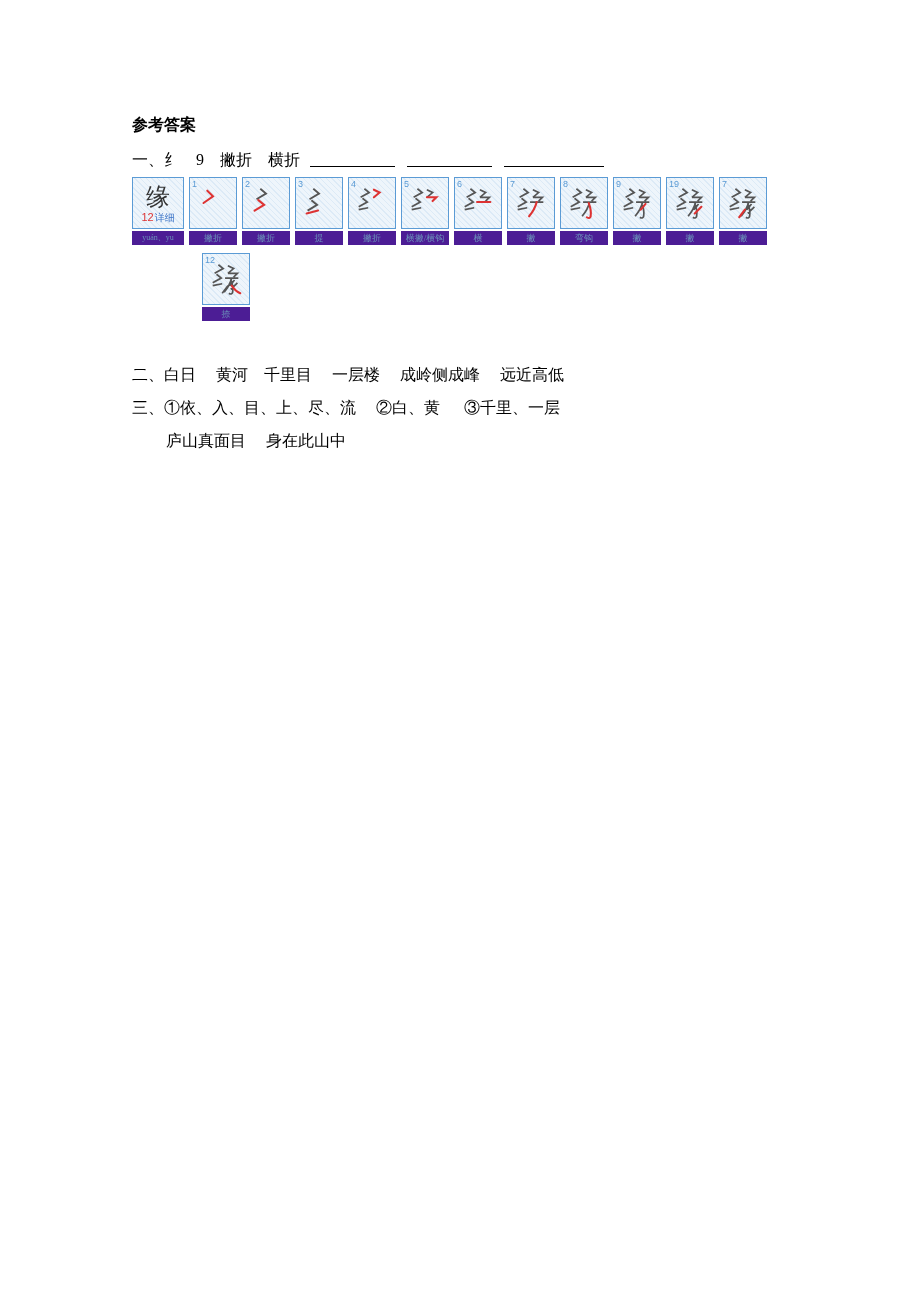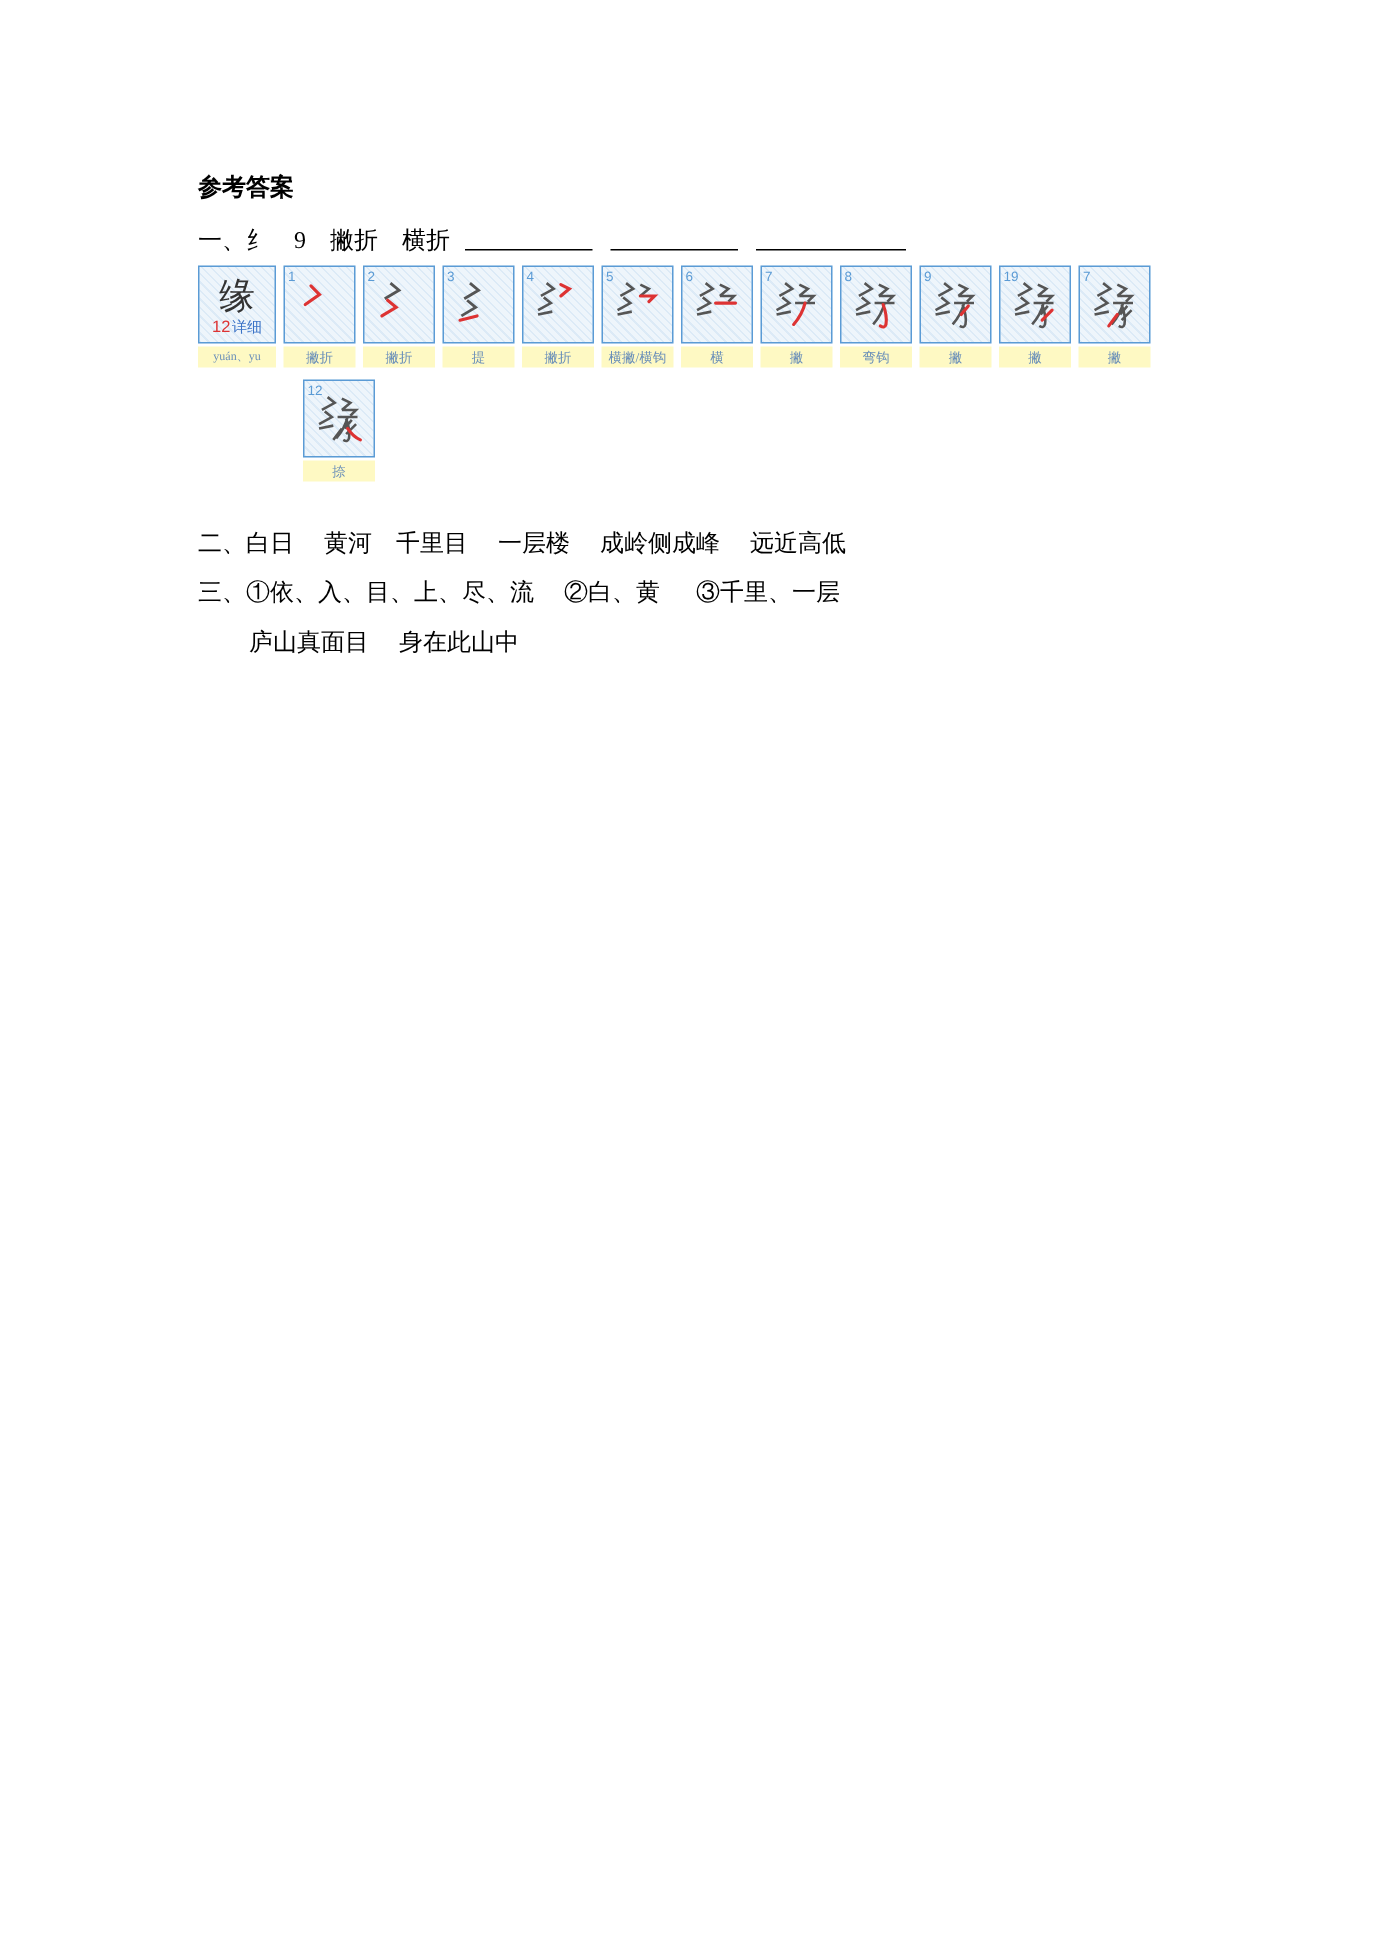--- a/index.html
+++ b/index.html
@@ -76,21 +76,21 @@
     position: absolute;
     top: 1px;
     left: 2px;
     font-size: 9px;
     color: #5b9bd5;
     font-family: Arial, sans-serif;
   }
   .box-label {
     margin-top: 2px;
     height: 14px;
-    background: #fef9c3;
+    background: #4c1d95;
     text-align: center;
     font-size: 9px;
     color: #6a8fb9;
     line-height: 14px;
     overflow: hidden;
   }
   .main .box-label {
     font-size: 8px;
   }
   .main .cnum {
@@ -118,21 +118,21 @@
   .main .char-row .under {
     font-size: 10px;
     margin-top: -2px;
   }
 
   .row2-offset {
     width: 70px;
   }
 
   .body-block {
-    margin-top: 18px;
+    margin-top: 30px;
     line-height: 2.05;
   }
   .body-line {
     white-space: pre;
   }
   .indent1 {
     margin-left: 34px;
   }
 
   svg.stroke-svg {

